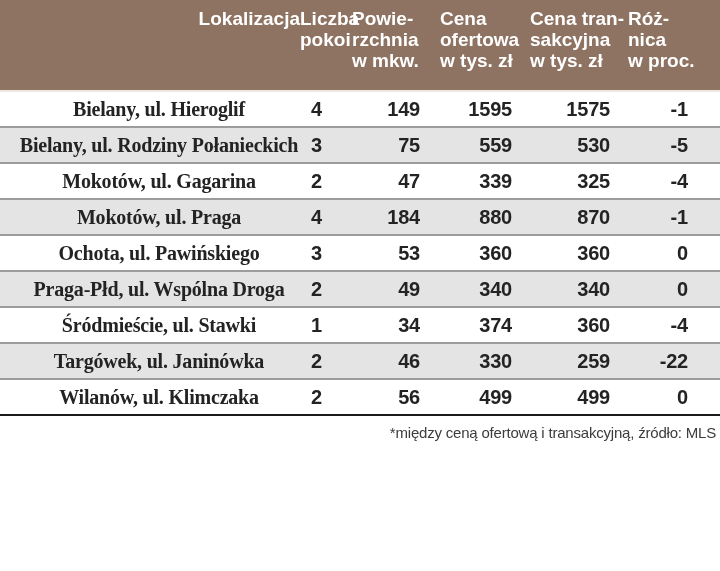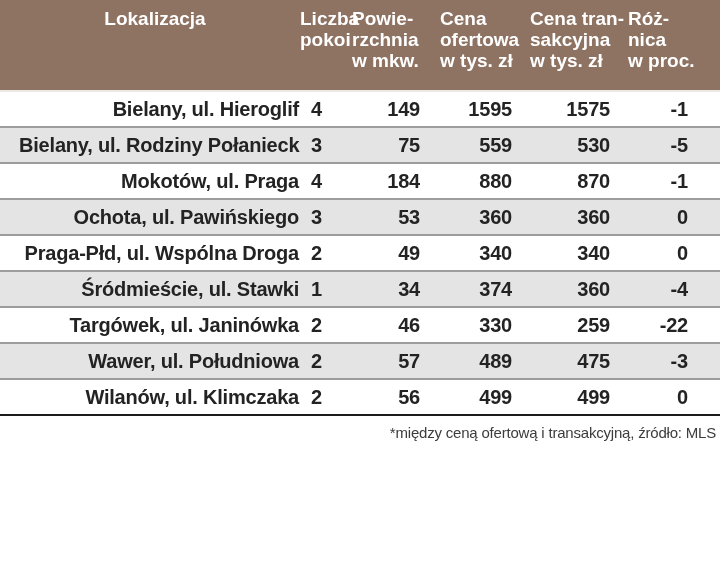--- a/index.html
+++ b/index.html
@@ -23,35 +23,35 @@
     background: #8e7262;
     color: #ffffff;
     font-size: 19px;
     font-weight: bold;
     line-height: 21px;
     vertical-align: top;
     text-align: left;
     padding: 8px 0 19px 0;
     border-bottom: 2px solid #ece8e4;
   }
-  thead th:first-child { text-align: center; padding-left: 10px; }
+  thead th:first-child { text-align: right; padding-left: 10px; }
 
   tbody td {
     font-size: 20px;
     font-weight: 600;
     color: #232323;
     letter-spacing: -0.2px;
     height: 32px;
     text-align: right;
     white-space: nowrap;
     overflow: hidden;
   }
   tbody tr + tr td { border-top: 2px solid #9c9c9c; }
   tbody tr:nth-child(even) { background: #e4e4e4; }
-  tbody td:nth-child(1) { text-align: right; padding-left: 19px; }
+  tbody td:nth-child(1) { text-align: center; padding-left: 19px; font-family: Liberation Serif, serif; }
   tbody td:nth-child(2) { padding-right: 30px; }
   tbody td:nth-child(3) { padding-right: 20px; }
   tbody td:nth-child(4) { padding-right: 18px; }
   tbody td:nth-child(5) { padding-right: 18px; }
   tbody td:nth-child(6) { padding-right: 32px; }
 
   .footnote {
     height: 33px;
     box-sizing: border-box;
     padding: 8px 4px 0 0;
@@ -95,20 +95,28 @@
         </tr>
         <tr>
           <td>Bielany, ul. Rodziny Połanieckich</td>
           <td>3</td>
           <td>75</td>
           <td>559</td>
           <td>530</td>
           <td>-5</td>
         </tr>
         <tr>
+          <td>Mokotów, ul. Gagarina</td>
+          <td>2</td>
+          <td>47</td>
+          <td>339</td>
+          <td>325</td>
+          <td>-4</td>
+        </tr>
+        <tr>
           <td>Mokotów, ul. Praga</td>
           <td>4</td>
           <td>184</td>
           <td>880</td>
           <td>870</td>
           <td>-1</td>
         </tr>
         <tr>
           <td>Ochota, ul. Pawińskiego</td>
           <td>3</td>
@@ -135,28 +143,20 @@
         </tr>
         <tr>
           <td>Targówek, ul. Janinówka</td>
           <td>2</td>
           <td>46</td>
           <td>330</td>
           <td>259</td>
           <td>-22</td>
         </tr>
         <tr>
-          <td>Wawer, ul. Południowa</td>
-          <td>2</td>
-          <td>57</td>
-          <td>489</td>
-          <td>475</td>
-          <td>-3</td>
-        </tr>
-        <tr>
           <td>Wilanów, ul. Klimczaka</td>
           <td>2</td>
           <td>56</td>
           <td>499</td>
           <td>499</td>
           <td>0</td>
         </tr>
       </tbody>
   </table>
   <div class="footnote">*między ceną ofertową i transakcyjną, źródło: MLS</div>

